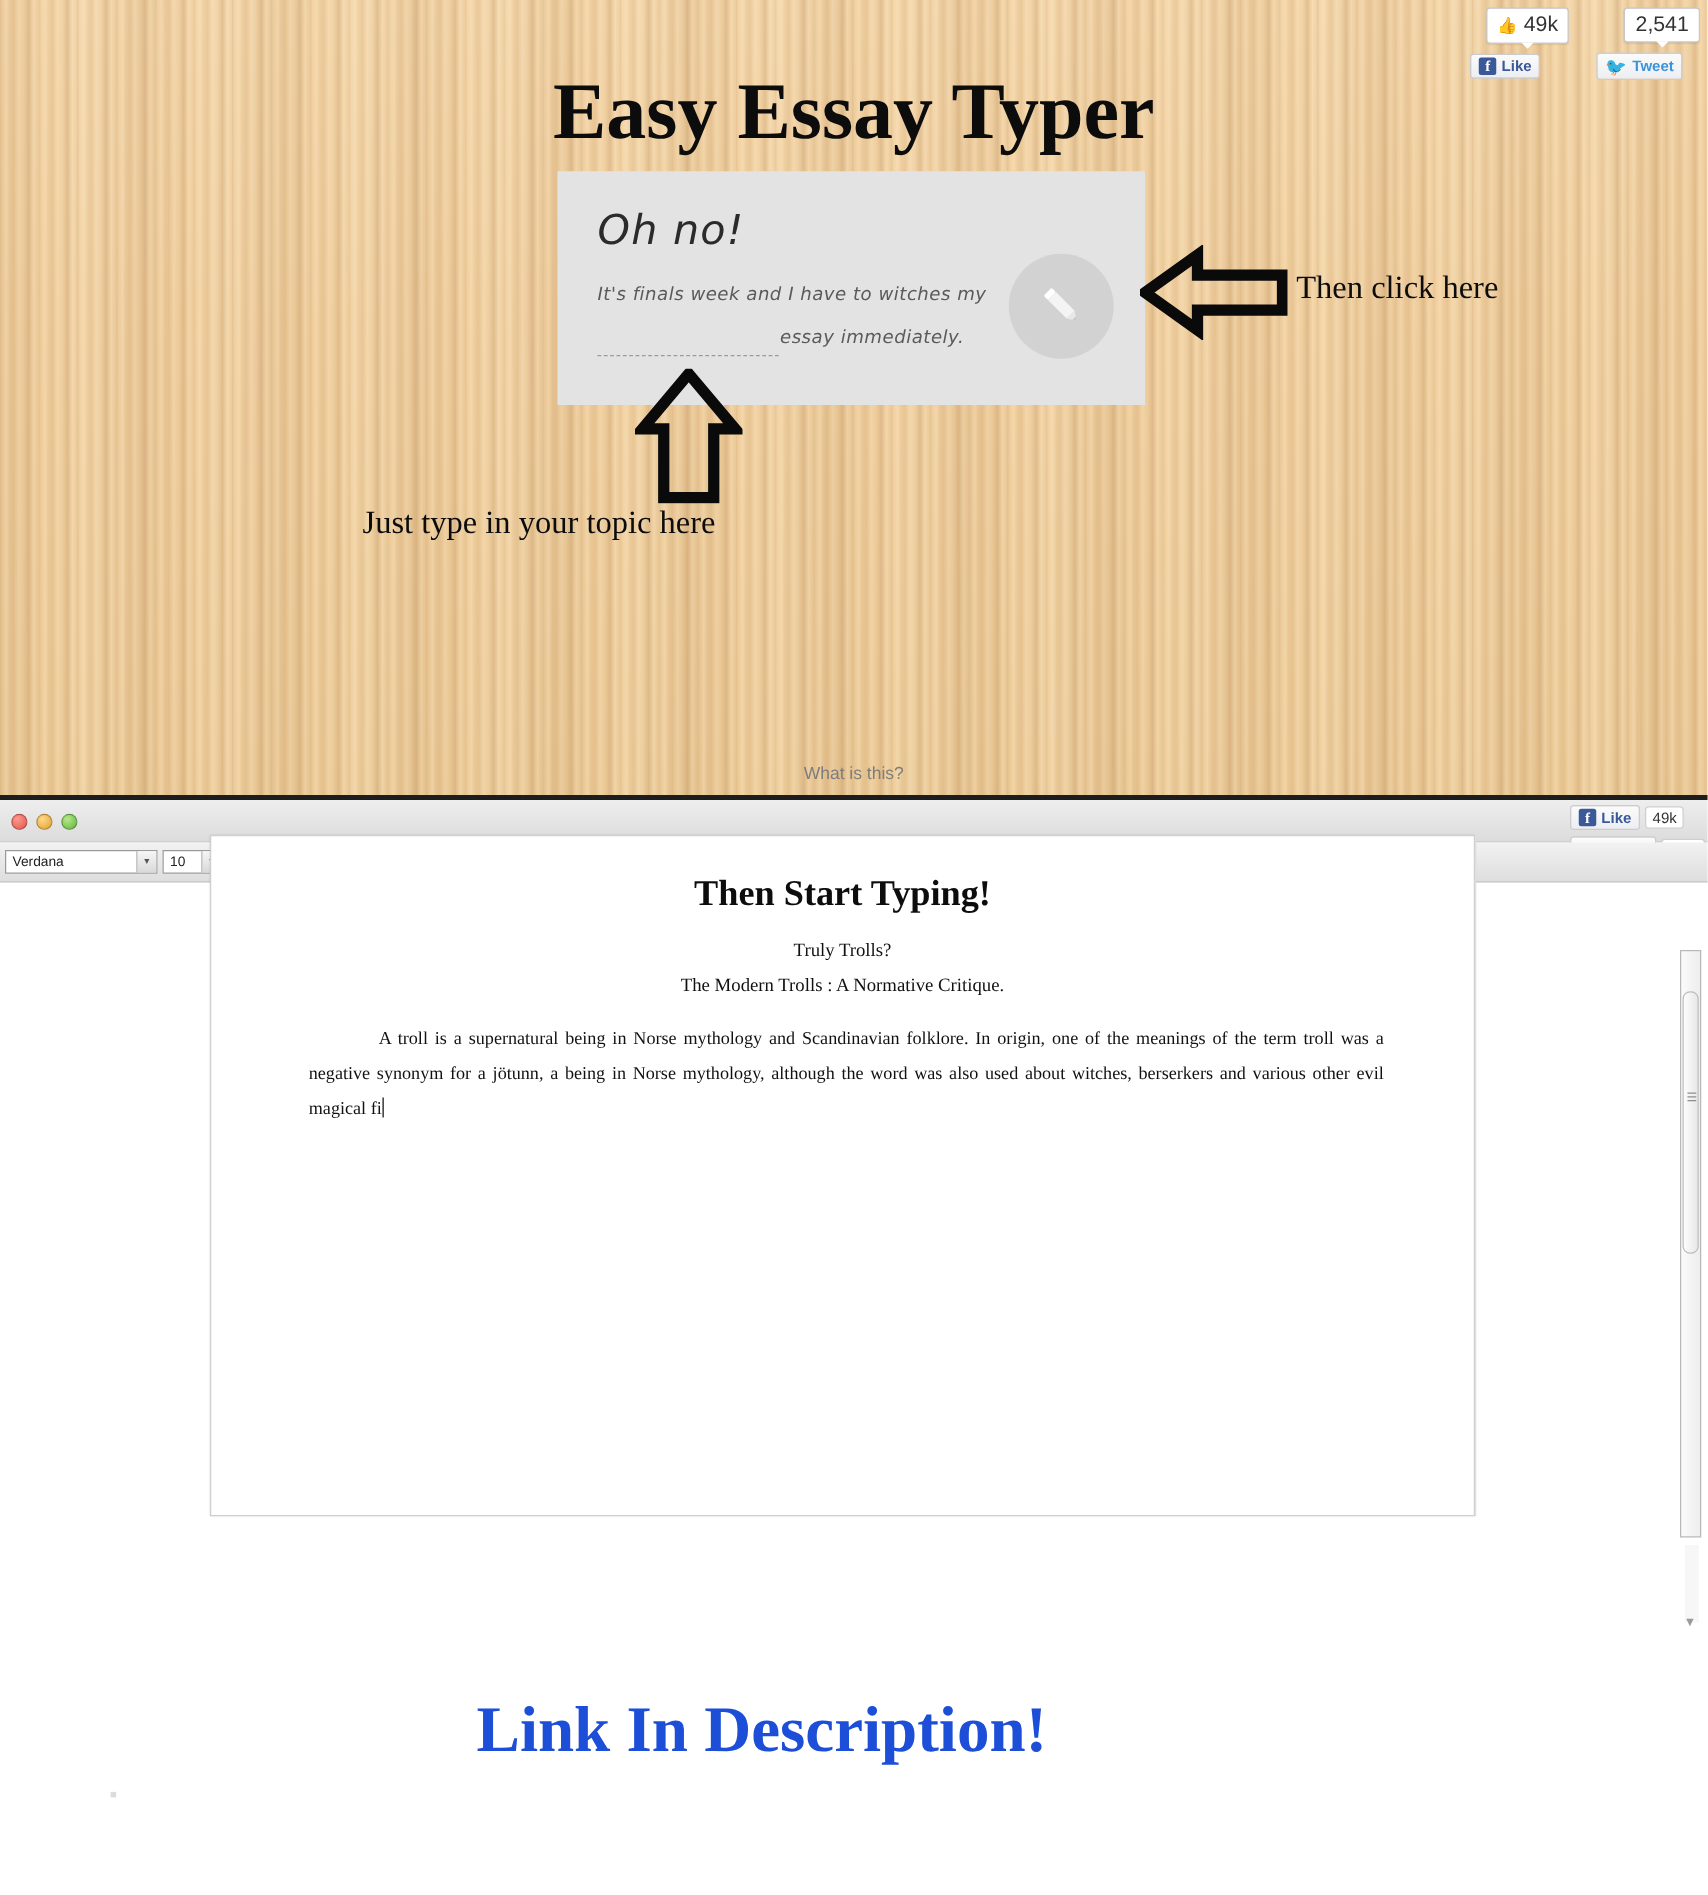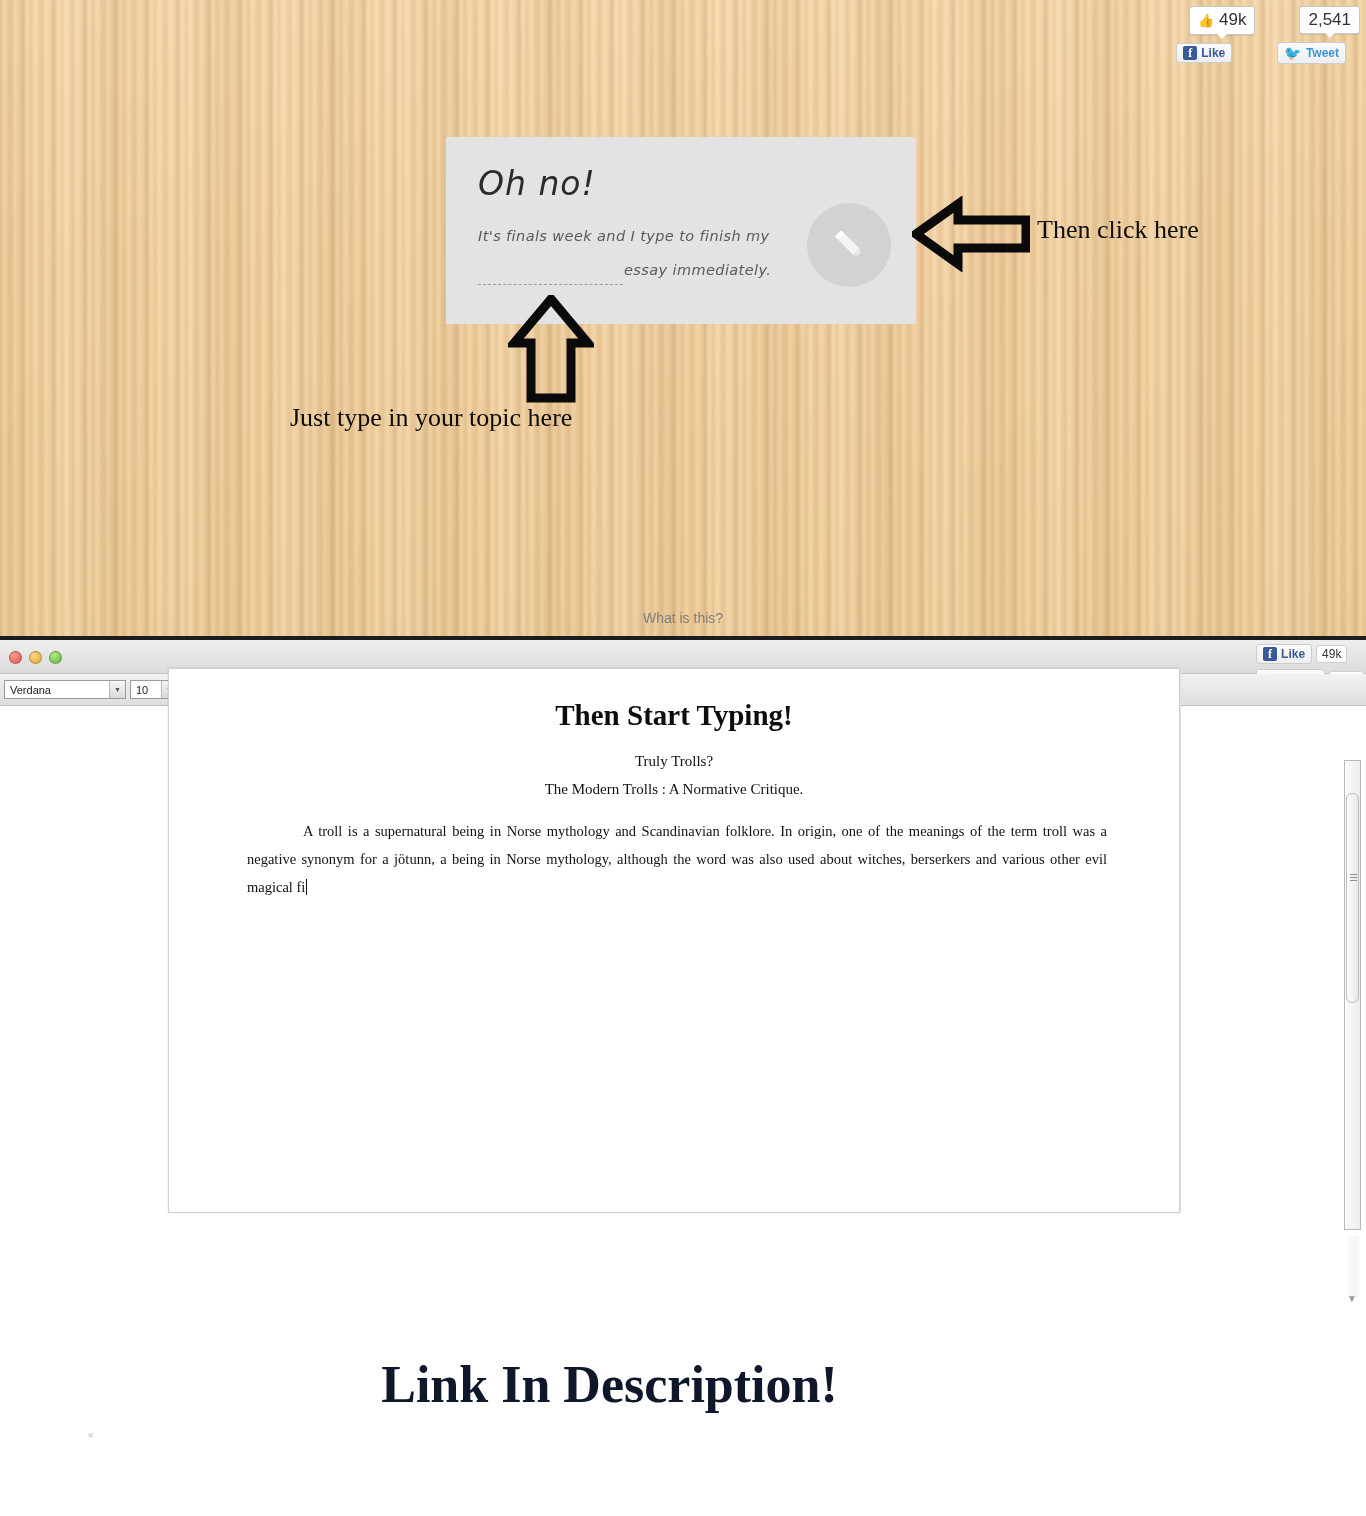--- a/index.html
+++ b/index.html
@@ -240,29 +240,30 @@
   }
   #vthumb .grip { position:absolute; left:3px; top:80px; width:7px; }
   #vthumb .grip i { display:block; height:1px; background:#8d8d8d; margin-bottom:2px; }
   #vscroll-low { position:absolute; left:1348px; top:1236px; width:11px; height:62px; background:#f7f7f7; }
   #vdown { position:absolute; left:1347px; top:1293px; font-size:10px; color:#9a9a9a; }
   #doc-right-edge { position:absolute; left:1180px; top:668px; width:1px; height:545px; background:#e0e0e0; }
 
   
   #footer-link {
     position:absolute; left:0; top:1355px; width:1206px; text-align:center;
-    font-family:"Liberation Serif", serif; font-weight:bold; font-size:52px; color:#0f172a;padding-left:13px;
+    font-family:"Liberation Serif", serif; font-weight:bold; font-size:52px; color:#1d4ed8;padding-left:13px;
   }
   #stray-mark { position:absolute; left:88px; top:1430px; font-size:9px; color:#dcdcdc; }
 </style>
 </head>
 <body>
 
 <div id="wood-panel">
 
+  <h1 id="site-title">Easy Essay Typer</h1>
 
   <div id="social-top">
     <div class="social-col">
       <div class="count-bubble">
         <span class="thumb-glyph">👍</span>
         <span>49k</span>
       </div>
       <div class="sbtn">
         <span class="fb-glyph">f</span>
         <span>Like</span>
@@ -272,21 +273,21 @@
       <div class="count-bubble">2,541</div>
       <div class="sbtn tw">
         <span class="tw-glyph">🐦</span>
         <span>Tweet</span>
       </div>
     </div>
   </div>
 
   <div id="typer-card">
     <div id="oh-no">Oh no!</div>
-    <div class="hand-line" id="line1">It's finals week and I type to finish my</div>
+    <div class="hand-line" id="line1">It's finals week and I have to witches my</div>
     <input id="topic-input" type="text" style="">
     <div class="hand-line" id="line2">essay immediately.</div>
     <button id="pencil-btn">
       <svg width="46" height="46" viewBox="0 0 46 46">
         <g transform="rotate(-45 23 23)">
           <rect x="19" y="7" width="9" height="5" rx="1.4" fill="#ffffff"></rect>
           <rect x="19" y="12" width="9" height="21" fill="#f4f4f4"></rect>
           <polygon points="19,33 28,33 23.5,40" fill="#e8e8e8"></polygon>
           <polygon points="21.6,37 25.4,37 23.5,40" fill="#c9c9c9"></polygon>
         </g>

